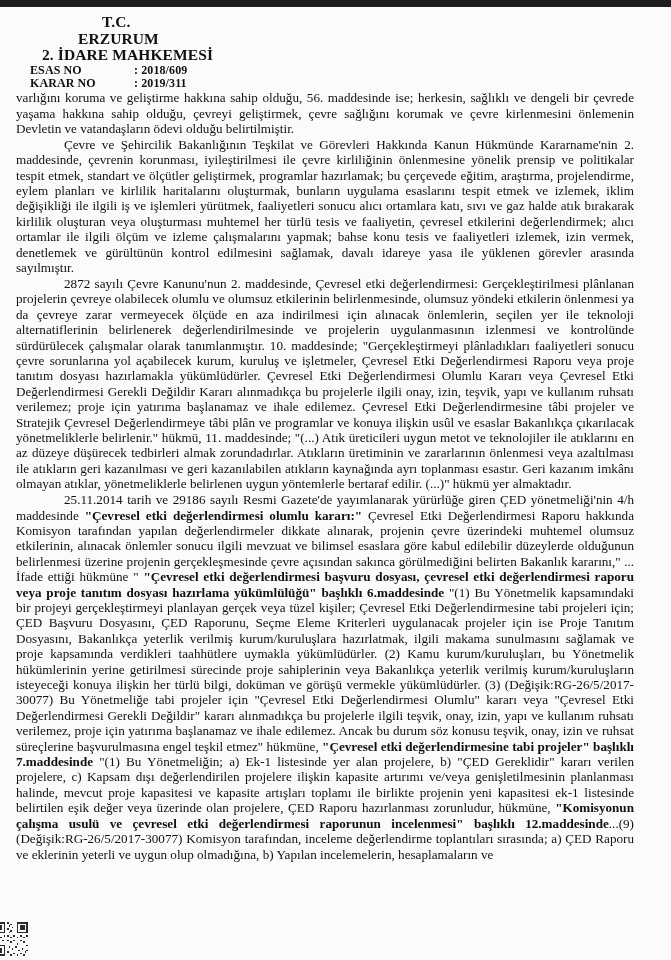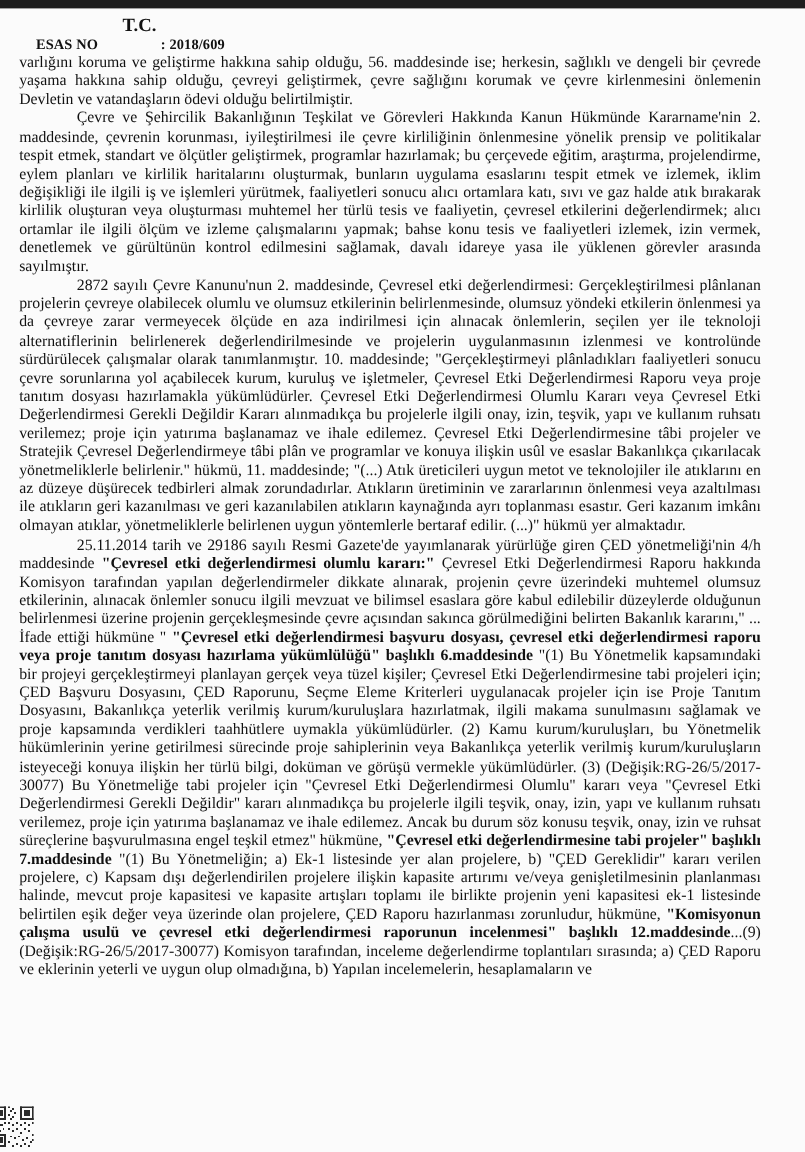--- a/index.html
+++ b/index.html
@@ -84,23 +84,29 @@
 </style>
 </head>
 <body>
 
 <div class="top-bar"></div>
 
 <div class="page">
 
   <div class="doc-header">
     <div class="ctr hdr-tc">T.C.</div>
+    <div class="ctr hdr-city">ERZURUM</div>
+    <div class="ctr hdr-court">2. İDARE MAHKEMESİ</div>
     <div class="hdr-row">
       <span class="lbl">ESAS NO</span>
       <span class="val">: 2018/609</span>
+    </div>
+    <div class="hdr-row">
+      <span class="lbl">KARAR NO</span>
+      <span class="val">: 2019/311</span>
     </div>
   </div>
 
   <div class="body-text">
 
     <p class="noindent">varlığını koruma ve geliştirme hakkına sahip olduğu, 56. maddesinde ise; herkesin, sağlıklı ve dengeli bir çevrede yaşama hakkına sahip olduğu, çevreyi geliştirmek, çevre sağlığını korumak ve çevre kirlenmesini önlemenin Devletin ve vatandaşların ödevi olduğu belirtilmiştir.</p>
 
     <p>Çevre ve Şehircilik Bakanlığının Teşkilat ve Görevleri Hakkında Kanun Hükmünde Kararname'nin 2. maddesinde, çevrenin korunması, iyileştirilmesi ile çevre kirliliğinin önlenmesine yönelik prensip ve politikalar tespit etmek, standart ve ölçütler geliştirmek, programlar hazırlamak; bu çerçevede eğitim, araştırma, projelendirme, eylem planları ve kirlilik haritalarını oluşturmak, bunların uygulama esaslarını tespit etmek ve izlemek, iklim değişikliği ile ilgili iş ve işlemleri yürütmek, faaliyetleri sonucu alıcı ortamlara katı, sıvı ve gaz halde atık bırakarak kirlilik oluşturan veya oluşturması muhtemel her türlü tesis ve faaliyetin, çevresel etkilerini değerlendirmek; alıcı ortamlar ile ilgili ölçüm ve izleme çalışmalarını yapmak; bahse konu tesis ve faaliyetleri izlemek, izin vermek, denetlemek ve gürültünün kontrol edilmesini sağlamak, davalı idareye yasa ile yüklenen görevler arasında sayılmıştır.</p>
 
     <p>2872 sayılı Çevre Kanunu'nun 2. maddesinde, Çevresel etki değerlendirmesi: Gerçekleştirilmesi plânlanan projelerin çevreye olabilecek olumlu ve olumsuz etkilerinin belirlenmesinde, olumsuz yöndeki etkilerin önlenmesi ya da çevreye zarar vermeyecek ölçüde en aza indirilmesi için alınacak önlemlerin, seçilen yer ile teknoloji alternatiflerinin belirlenerek değerlendirilmesinde ve projelerin uygulanmasının izlenmesi ve kontrolünde sürdürülecek çalışmalar olarak tanımlanmıştır. 10. maddesinde; "Gerçekleştirmeyi plânladıkları faaliyetleri sonucu çevre sorunlarına yol açabilecek kurum, kuruluş ve işletmeler, Çevresel Etki Değerlendirmesi Raporu veya proje tanıtım dosyası hazırlamakla yükümlüdürler. Çevresel Etki Değerlendirmesi Olumlu Kararı veya Çevresel Etki Değerlendirmesi Gerekli Değildir Kararı alınmadıkça bu projelerle ilgili onay, izin, teşvik, yapı ve kullanım ruhsatı verilemez; proje için yatırıma başlanamaz ve ihale edilemez. Çevresel Etki Değerlendirmesine tâbi projeler ve Stratejik Çevresel Değerlendirmeye tâbi plân ve programlar ve konuya ilişkin usûl ve esaslar Bakanlıkça çıkarılacak yönetmeliklerle belirlenir." hükmü, 11. maddesinde; "(...) Atık üreticileri uygun metot ve teknolojiler ile atıklarını en az düzeye düşürecek tedbirleri almak zorundadırlar. Atıkların üretiminin ve zararlarının önlenmesi veya azaltılması ile atıkların geri kazanılması ve geri kazanılabilen atıkların kaynağında ayrı toplanması esastır. Geri kazanım imkânı olmayan atıklar, yönetmeliklerle belirlenen uygun yöntemlerle bertaraf edilir. (...)" hükmü yer almaktadır.</p>

